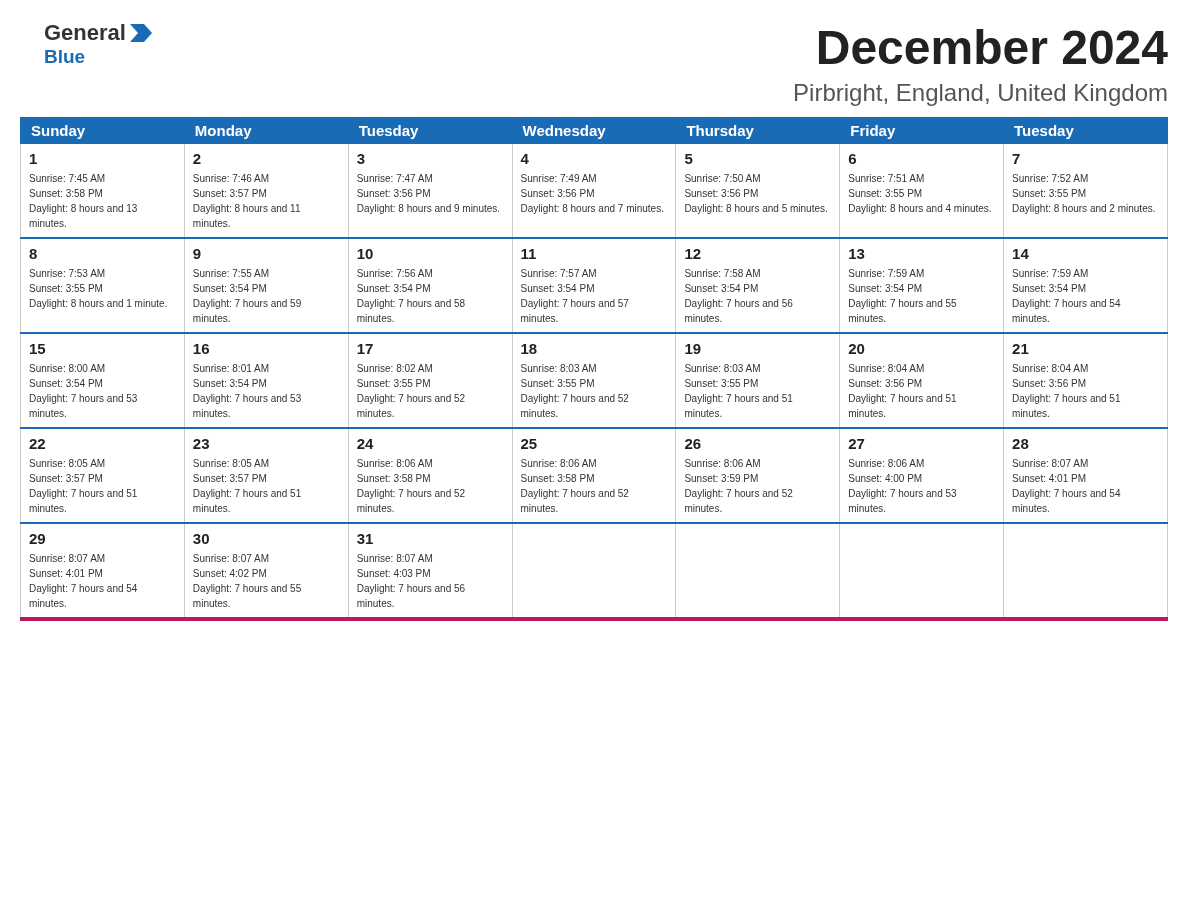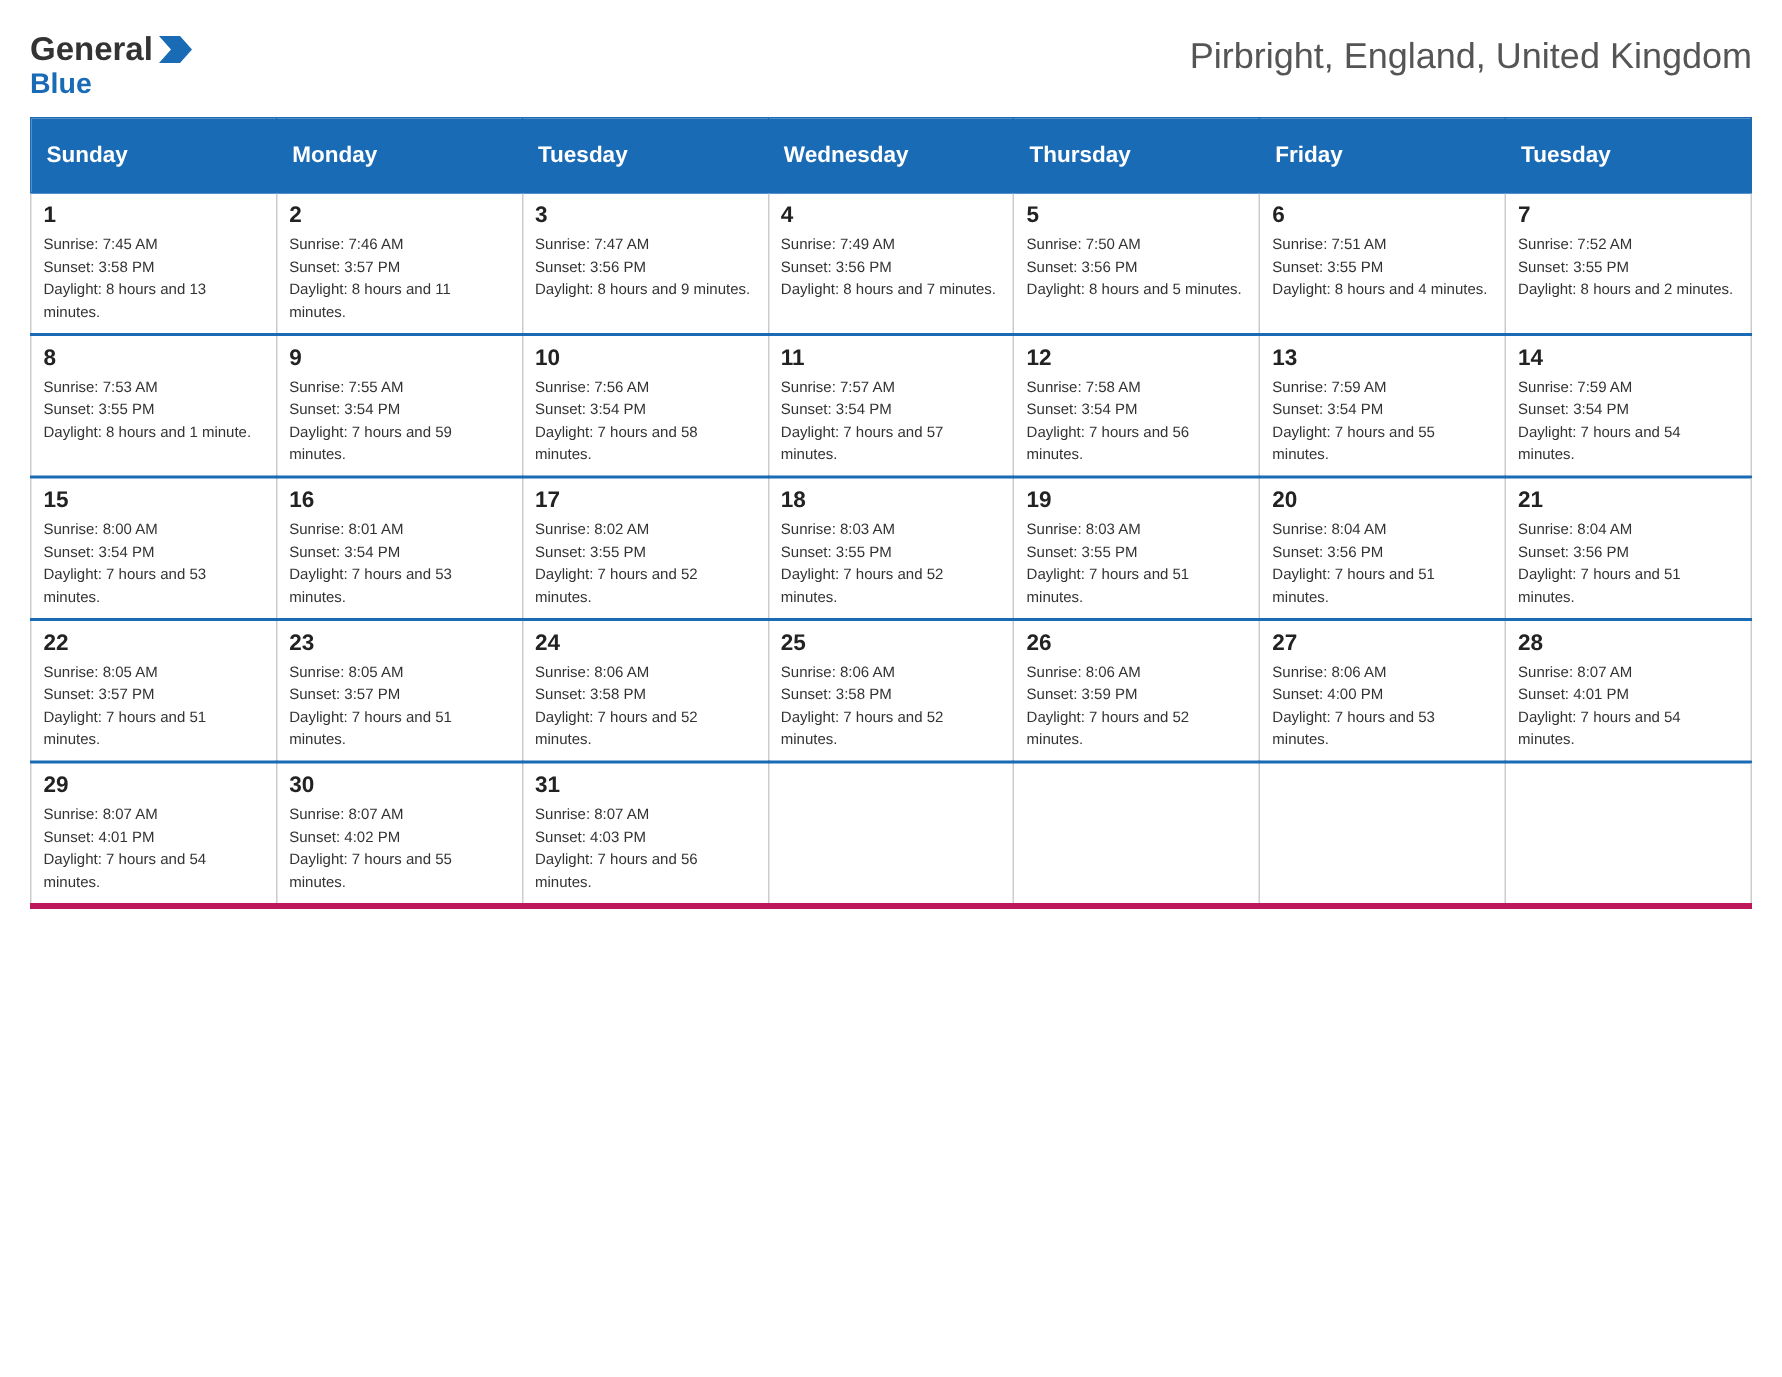--- a/index.html
+++ b/index.html
@@ -8,20 +8,21 @@
       background: #fff;
       padding: 20px;
       width: 1188px;
       min-height: 918px;
     }
     .header {
       display: flex;
       justify-content: space-between;
       align-items: flex-start;
       margin-bottom: 10px;
+      margin-left: 24px;
     }
     .logo {
       display: flex;
       flex-direction: column;
       align-items: flex-start;
     }
     .logo-general {
       font-size: 22px;
       font-weight: bold;
       color: #333;
@@ -50,21 +51,21 @@
     table {
       width: 100%;
       border-collapse: collapse;
       margin-top: 10px;
     }
     thead tr th {
       background-color: #1a6bb5;
       color: #fff;
       font-size: 15px;
       font-weight: bold;
-      padding: 16px 10px;
+      padding: 4px 10px;
       text-align: left;
       border: 1px solid #1a6bb5;
     }
     tbody tr td {
       border: 1px solid #ccc;
       vertical-align: top;
       padding: 6px 8px;
       font-size: 13px;
       color: #333;
       width: calc(100% / 7);
@@ -101,20 +102,21 @@
       <span class="logo-general">General</span>
       <div style="display:inline-block; margin-left:4px; position:relative; top:2px;">
         <svg width="22" height="18" viewBox="0 0 22 18">
           <polygon points="0,0 14,0 22,9 14,18 0,18 8,9" fill="#1a6bb5"></polygon>
         </svg>
       </div>
     </div>
     <span class="logo-blue">Blue</span>
   </div>
   <div class="title-block">
+    <div class="month-title">December 2024</div>
     <div class="location">Pirbright, England, United Kingdom</div>
   </div>
 </div>
 
 <table>
   <thead>
     <tr>
     <th>Sunday</th>
         <th>Monday</th>
         <th>Tuesday</th>

